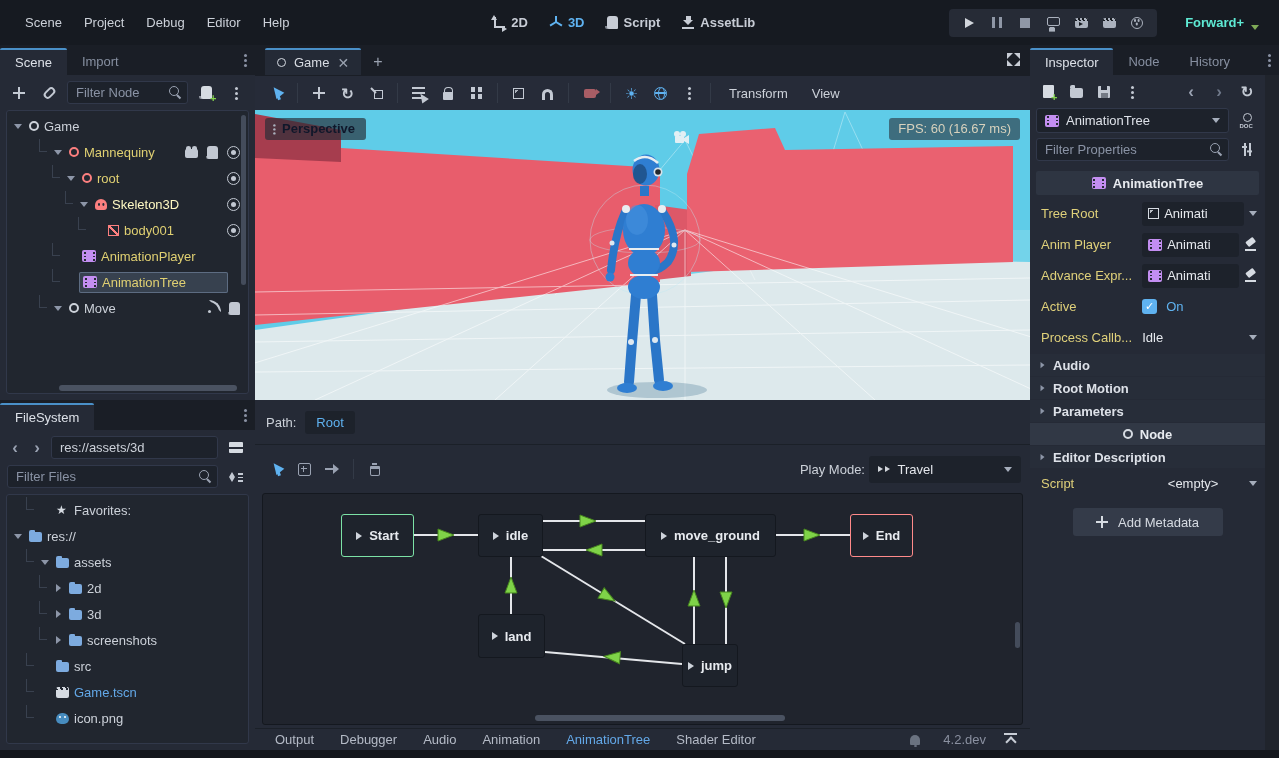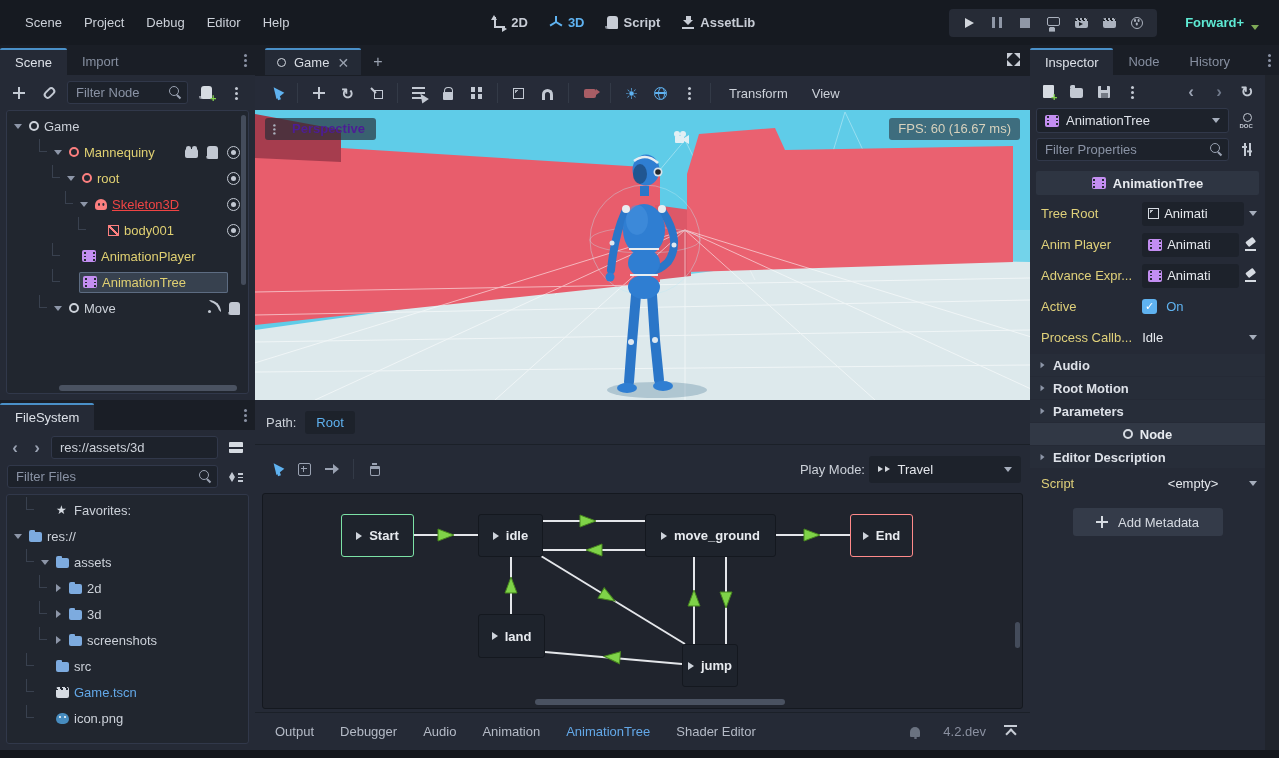--- a/index.html
+++ b/index.html
@@ -176,37 +176,37 @@
 .plustab{color:#9aa2b0;font-size:16px;margin-left:12px;padding-bottom:4px}
 .vtabs .i-max{position:absolute;right:10px;top:8px;color:#c8cdd6}
 .vtoolbar{height:35px;background:#262b38;display:flex;align-items:center;padding:0 8px;gap:2px;border-top:1px solid #1a1e26}
 .tbtn{width:27px;height:25px;display:flex;align-items:center;justify-content:center;color:#c3c9d3;border-radius:3px}
 .tbtn.blue{color:#5fb2f0}
 .tbtn.red{color:#a85d65}
 .tsep{width:1px;height:20px;background:#333a47;margin:0 5px}
 .tmenu{padding:4px 11px;color:#ccd1d9}
 .viewport{height:290px;position:relative;overflow:hidden;background:#58c9e6}
 .viewport svg{position:absolute;inset:0}
-.vplabel{position:absolute;left:10px;top:8px;background:rgba(40,45,55,.68);border-radius:3px;padding:3px 11px 4px 7px;color:#4c1d95;display:flex;align-items:center;gap:16px;font-weight:700}
+.vplabel{position:absolute;left:10px;top:8px;background:rgba(40,45,55,.68);border-radius:3px;padding:3px 11px 4px 7px;color:#0f172a;display:flex;align-items:center;gap:6px;font-weight:700}
 .fpslabel{position:absolute;right:10px;top:8px;background:rgba(40,45,55,.6);border-radius:3px;padding:3px 9px 4px;color:#d8d2bd}
 .vplabel .i-dots{color:#aab1bd;transform:scale(.8)}
 
 .atree{flex:1;display:flex;flex-direction:column;background:#252a36}
 .pathrow{height:44px;display:flex;align-items:center;gap:9px;padding:0 11px}
 .pathchip{background:#1d222b;border-radius:3px;color:#5fb2f0;padding:4px 11px}
 .adivider{height:1px;background:#1b2028}
 .atoolbar{height:48px;display:flex;align-items:center;gap:4px;padding:0 9px}
 .pmode{display:flex;align-items:center;gap:8px;background:#1d222b;border-radius:3px;height:27px;width:152px;padding:0 9px;color:#e4e7ec}
 .pmode .i-travel{color:#d2d6dc}
 .graphwrap{flex:1;margin:0 7px 3px;position:relative;background:#20242d;border:1px solid #14181f;border-radius:3px;overflow:hidden}
 .gnode{position:absolute;display:flex;align-items:center;justify-content:center;gap:7px;background:#1e232c;border:1px solid #14181f;border-radius:3px;color:#e8ebf0;font-weight:700}
 .gnode .tri{width:0;height:0;border-left:6px solid #cfd4dc;border-top:4px solid transparent;border-bottom:4px solid transparent;flex:none}
 .gnode.start{border-color:#7ce2a6}
 .gnode.end{border-color:#ff8a8a}
-.btabs{height:38px;background:#252a36;border-top:1px solid #1b2028;display:flex;align-items:center;padding:0 8px;gap:2px}
+.btabs{height:22px;background:#252a36;border-top:1px solid #1b2028;display:flex;align-items:center;padding:0 8px;gap:2px}
 .btab{padding:6px 12px;color:#b4bac6;border-radius:3px}
 .btab.active{color:#63a8e8}
 .bver{color:#8a90a0;margin:0 10px 0 14px}
 
 .insp-col{width:235px;display:flex;flex-direction:column;flex:1}
 .rail{position:absolute;right:0;top:30px;bottom:0;width:14px;background:#20242c}
 .insp-toolbar{display:flex;align-items:center;gap:4px;padding:5px 6px 2px}
 .objrow{display:flex;align-items:center;gap:6px;padding:3px 6px 3px}
 .objsel{flex:1;display:flex;align-items:center;gap:7px;background:#1d222b;border:1px solid #31384a;border-radius:3px;height:25px;padding:0 8px;color:#dde1e8;min-width:0}
 .filtrow{display:flex;align-items:center;gap:6px;padding:2px 6px 4px}
@@ -338,21 +338,21 @@
             <span class="chev down"></span>
             <span class="ic ic-circle" style="color: rgb(252, 127, 127);"></span>
             <span class="tlbl" style="color: rgb(224, 208, 114);">root</span>
             <span class="flex1"></span>
             <span class="ic ic-eye" style="color: rgb(194, 200, 210); margin-left: 4px;"></span>
           </div>
           <div class="trow" style="padding-left: 58px;">
             <span class="elbow"></span>
             <span class="chev down"></span>
             <span class="ic ic-skull" style="color: rgb(252, 127, 127);"></span>
-            <span class="tlbl" style="color: #ef4444; text-decoration: underline;">Skeleton3D</span>
+            <span class="tlbl" style="color: #fef9c3;">Skeleton3D</span>
             <span class="flex1"></span>
             <span class="ic ic-eye" style="color: rgb(194, 200, 210); margin-left: 4px;"></span>
           </div>
           <div class="trow" style="padding-left: 71px;">
             <span class="elbow"></span>
             <span class="chev "></span>
             <span class="ic ic-mesh" style="color: rgb(252, 127, 127);"></span>
             <span class="tlbl" style="color: rgb(224, 208, 114);">body001</span>
             <span class="flex1"></span>
             <span class="ic ic-eye" style="color: rgb(194, 200, 210); margin-left: 4px;"></span>

